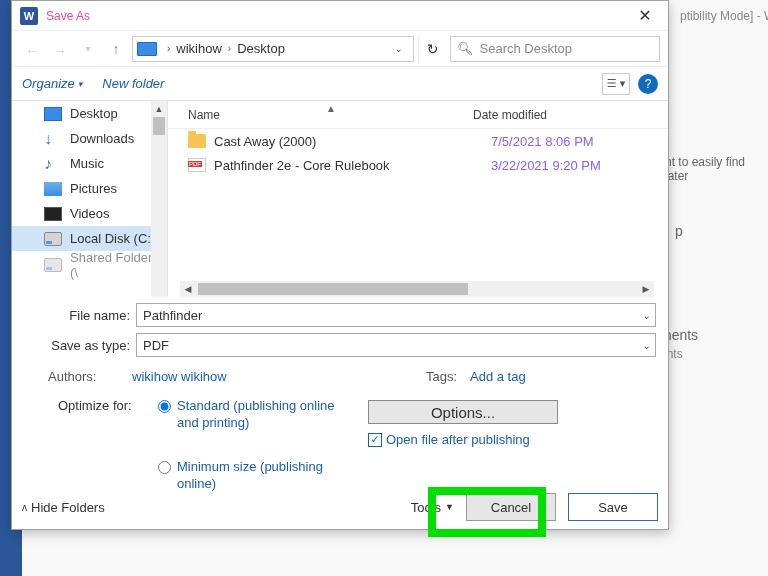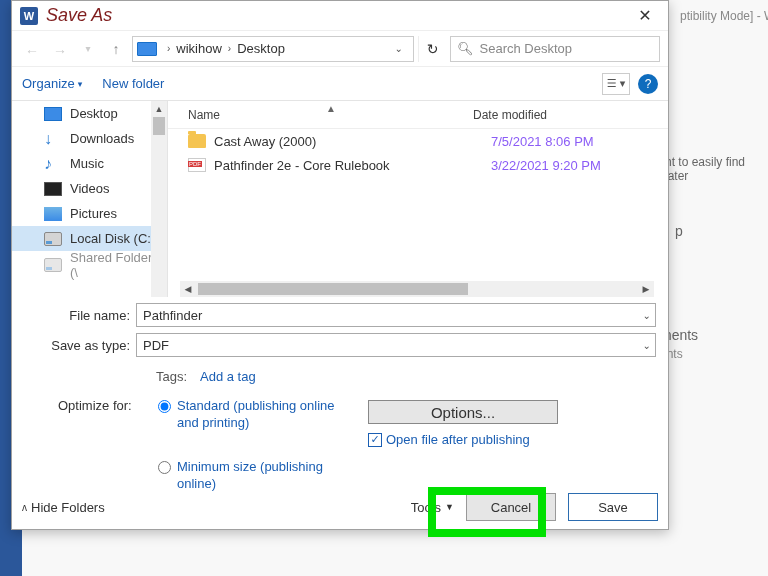--- a/index.html
+++ b/index.html
@@ -58,21 +58,21 @@
     background: #2b579a;
     color: #fff;
     font-size: 11px;
     font-weight: bold;
     display: flex;
     align-items: center;
     justify-content: center;
     margin-right: 8px;
     border-radius: 2px;
   }
-  .titlebar-title { font-size: 18px; color: #7f1d1d; flex: 1; font-style: italic; }
+  .titlebar-title { font-size: 12px; color: #ec4899; flex: 1; }
   .close-btn { width: 30px; height: 24px; display: flex; align-items:center; justify-content:center; font-size: 16px; cursor: pointer; }
 
   .navrow {
     height: 36px;
     display: flex;
     align-items: center;
     padding: 0 8px;
     gap: 4px;
     border-bottom: 1px solid #eee;
   }
@@ -122,21 +122,21 @@
   .search-icon { font-size: 13px; color: #666; }
 
   .toolbar {
     height: 34px;
     display: flex;
     align-items: center;
     padding: 0 10px;
     gap: 20px;
     border-bottom: 1px solid #e4e4e4;
   }
-  .toolbtn { color: #1a5eb3; font-size: 13px; display:flex; align-items:center; gap:3px; }
+  .toolbtn { color: #1a5eb3; font-size: 13px; display:flex; align-items:center; gap:3px;font-style:italic; }
   .tool-right { margin-left: auto; display:flex; align-items:center; gap:8px; }
   .view-icon { width:28px; height: 22px; border:1px solid #ccc; display:flex;align-items:center;justify-content:center;font-size:11px;color:#555;}
   .help-icon { width: 20px; height:20px; border-radius:50%; background:#0f6cbd; color:#fff; display:flex;align-items:center;justify-content:center;font-size:12px;}
 
   .body {
     display: flex;
     height: 196px;
     position: relative;
   }
   .sidebar {
@@ -340,26 +340,26 @@
       </div>
       <div class="side-item">
         <span class="side-icon dl">↓</span>
         <span>Downloads</span>
       </div>
       <div class="side-item">
         <span class="side-icon music">♪</span>
         <span>Music</span>
       </div>
       <div class="side-item">
+        <span class="side-icon pic"></span>
+        <span>Pictures</span>
+      </div>
+      <div class="side-item">
         <span class="side-icon vid"></span>
         <span>Videos</span>
-      </div>
-      <div class="side-item">
-        <span class="side-icon pic"></span>
-        <span>Pictures</span>
       </div>
       <div class="side-item sel">
         <span class="side-icon disk"></span>
         <span>Local Disk (C:)</span>
       </div>
       <div class="side-item" style="opacity:0.55;padding-top:2px;">
         <span class="side-icon disk"></span>
         <span>Shared Folders (\</span>
       </div>
       <div class="side-scroll">
@@ -402,20 +402,24 @@
     </div>
     <div class="field-row">
       <div class="field-label">Save as type:</div>
       <div class="field-input">
         <span>PDF</span>
         <span class="field-dd">⌄</span>
       </div>
     </div>
 
     <div class="metarow">
+      <div class="metacol1">
+        <span class="meta-label">Authors:</span>
+        <span class="meta-val">wikihow wikihow</span>
+      </div>
       <div class="metacol1" style="width:auto; margin-left:108px;">
         <span class="meta-label" style="width:44px;">Tags:</span>
         <span class="meta-val">Add a tag</span>
       </div>
     </div>
 
     <div class="optrow">
       <div class="opt-left">
         <div class="opt-label">Optimize for:</div>
         <div class="radios">

